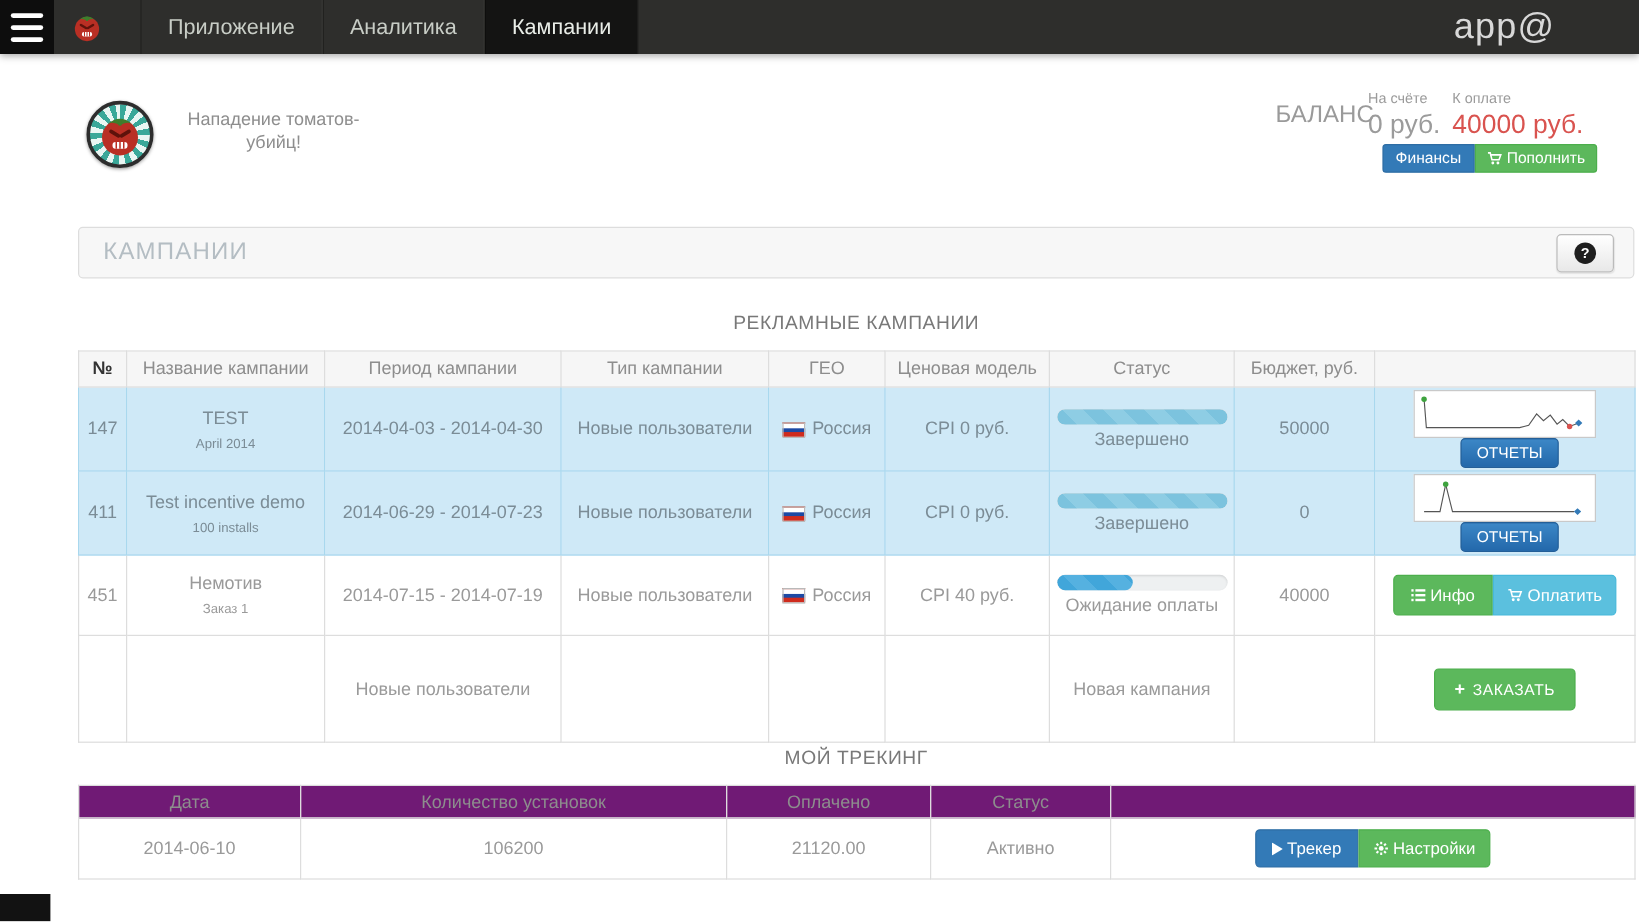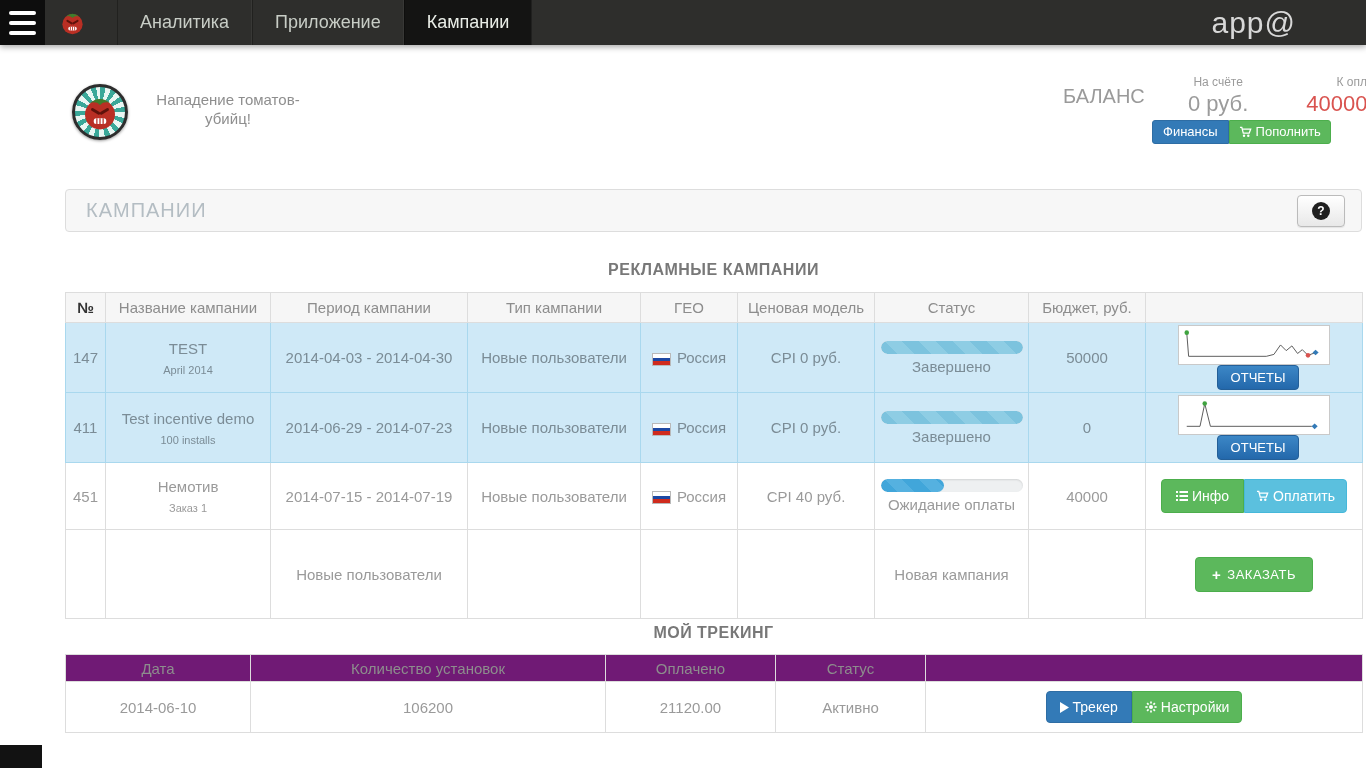--- a/index.html
+++ b/index.html
@@ -28,21 +28,21 @@
   .app-title{position:absolute;left:136px;top:90px;width:184px;text-align:center;
              font-size:15px;line-height:19px;color:#8e8e8e;}
   .fields{position:absolute;left:360px;top:71px;}
   .field-row{display:flex;align-items:center;margin-bottom:4px;height:17px;}
   .badge{background:#3a3a3a;color:#fff;font-size:12px;padding:1px 6px 2px;border-radius:3px;
          margin-right:7px;white-space:nowrap;}
   .field-value{color:#9b9b9b;font-size:15px;white-space:nowrap;}
 
   .balance-title{position:absolute;left:1063px;top:85px;font-size:20px;color:#9a9a9a;font-weight:300;}
   .balance-cols{position:absolute;left:1140px;top:75px;display:flex;}
-  .bal-col{text-align:center;margin-right:10px;margin-left:48px;}
+  .bal-col{text-align:left;margin-right:10px;}
   .bal-label{font-size:12px;color:#9b9b9b;margin-bottom:2px;}
   .bal-value{font-size:22px;color:#9b9b9b;font-weight:300;white-space:nowrap;}
   .bal-value.red{color:#d9534f;}
   .balance-buttons{position:absolute;left:1152px;top:120px;display:flex;}
   .btn{display:inline-flex;align-items:center;justify-content:center;color:#fff;cursor:pointer;
        font-family:"Liberation Sans",sans-serif;box-sizing:border-box;}
   .btn-finances{background:#337ab7;border:1px solid #2e6da4;border-radius:3px 0 0 3px;
        padding:3px 10px 4px;font-size:13px;}
   .btn-topup{background:#5cb85c;border:1px solid #4cae4c;border-radius:0 3px 3px 0;
        padding:3px 9px 4px;font-size:13px;}
@@ -54,21 +54,21 @@
   .panel-title{margin-left:20px;line-height:40px;font-size:20px;color:#b4bdc3;
          letter-spacing:1px;font-weight:300;}
   .help-btn{position:absolute;right:16px;top:5px;width:48px;height:32px;
          background:linear-gradient(#ffffff,#e8e8e8);border:1px solid #bbb;border-radius:4px;
          display:flex;align-items:center;justify-content:center;cursor:pointer;
          box-shadow:0 1px 1px rgba(0,0,0,.08);}
   .help-circle{width:18px;height:18px;border-radius:50%;background:#1f1f1f;color:#fff;
          font-size:12px;font-weight:bold;display:flex;align-items:center;justify-content:center;}
 
   .section-title{position:absolute;left:65px;width:1297px;text-align:center;font-size:16px;
-         color:#787878;letter-spacing:.5px;font-weight:700;}
+         color:#787878;letter-spacing:.5px;font-weight:400;}
 
   
   table{border-collapse:collapse;table-layout:fixed;font-size:15px;}
   .camp-table{position:absolute;left:65px;top:292px;width:1297px;}
   .camp-table th{background:#f6f6f6;color:#8d8d8d;font-weight:400;height:27px;
          border:1px solid #ddd;font-size:15px;}
   .camp-table th.num{color:#333;font-weight:bold;}
   .camp-table td{border:1px solid #ddd;color:#9a9a9a;text-align:center;vertical-align:middle;
          height:62px;padding:2px;}
   tr.blue td{background:#cfe9f7;border-color:#a9d8ee;color:#7b8c96;}
@@ -126,22 +126,22 @@
         <circle cx="16" cy="18" r="12" fill="#b92f24"></circle>
         <path d="M8 9 Q16 2 24 9 Q20 7 16 10 Q12 7 8 9 Z" fill="#3f7d2c"></path>
         <path d="M16 6 L16 10" stroke="#3f7d2c" stroke-width="2"></path>
         <path d="M10 14 L15 17" stroke="#5e120b" stroke-width="2.4" stroke-linecap="round"></path>
         <path d="M22 14 L17 17" stroke="#5e120b" stroke-width="2.4" stroke-linecap="round"></path>
         <rect x="11" y="21" width="10" height="4.5" rx="2" fill="#fff"></rect>
         <path d="M13.5 21 v4.5 M16 21 v4.5 M18.5 21 v4.5" stroke="#b92f24" stroke-width="1"></path>
       </svg>
     </div>
     <div class="tabs">
+      <div class="tab">Приложение</div>
       <div class="tab">Аналитика</div>
-      <div class="tab">Приложение</div>
       <div class="tab active">Кампании</div>
     </div>
     <div class="logo">app@</div>
   </div>
 
   <div class="avatar">
     <svg viewBox="0 0 32 32" width="40" height="40">
       <circle cx="16" cy="18" r="12" fill="#b92f24"></circle>
       <path d="M8 9 Q16 2 24 9 Q20 7 16 10 Q12 7 8 9 Z" fill="#3f7d2c"></path>
       <path d="M16 6 L16 10" stroke="#3f7d2c" stroke-width="2"></path>

